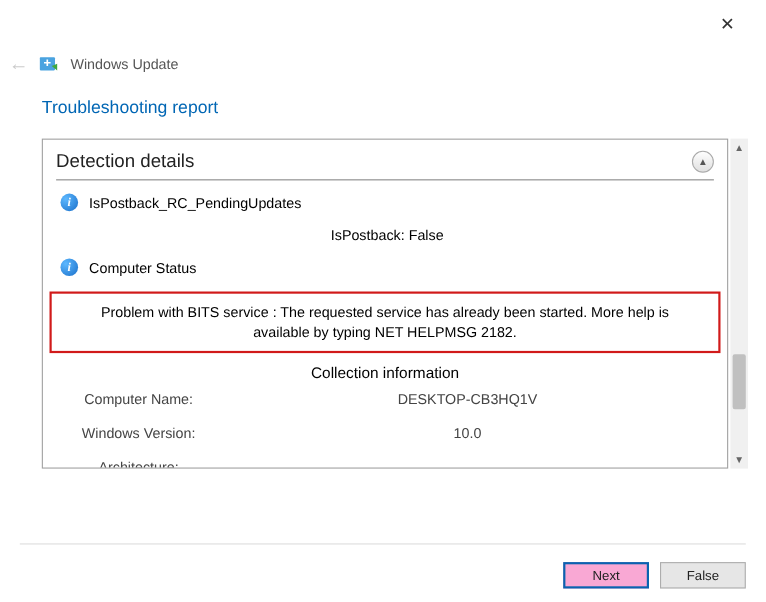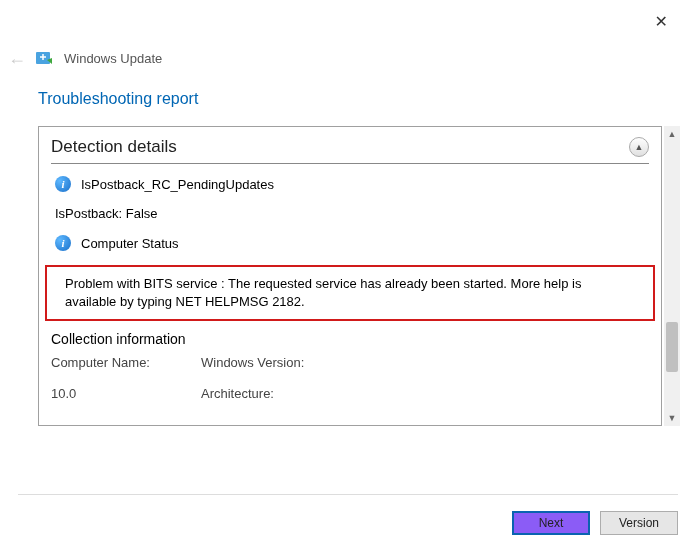--- a/index.html
+++ b/index.html
@@ -55,21 +55,21 @@
       position: relative;
       margin-left: 38px;
       width: 640px;
     }
     .panel {
       border: 1px solid #a0a0a0;
       width: 624px;
       height: 300px;
       overflow: hidden;
     }
-    .panel-inner { padding: 10px 12px 0 12px; }
+    .panel-inner { padding: 10px 12px 0 12px; text-align: center; }
     .section-header {
       display: flex;
       align-items: center;
       justify-content: space-between;
       border-bottom: 1px solid #888;
       padding-bottom: 6px;
       margin-bottom: 12px;
     }
     .section-title {
       font-size: 17px;
@@ -160,21 +160,21 @@
       height: 24px;
       background: #e6e6e6;
       border: 1px solid #adadad;
       font-size: 12px;
       cursor: pointer;
       display:flex; align-items:center; justify-content:center;
       color:#222;
     }
     .btn.primary {
       border: 2px solid #0a63b0;
-      background: #8b5cf6;
+      background: #f9a8d4;
     }
   </style>
 </head>
 <body>
 
 <div class="close-x">✕</div>
 
 <div class="header">
   <div class="back-arrow">←</div>
   <span class="wu-icon">
@@ -210,20 +210,21 @@
         <span>Computer Status</span>
       </div>
 
       <div class="highlight-box">
         <span>Problem with BITS service : The requested service has already been started. More help is available by typing NET HELPMSG 2182.</span>
       </div>
 
       <div class="collection-title">Collection information</div>
       <div class="kv-table">
         <div>Computer Name:</div>
+        <div>DESKTOP-CB3HQ1V</div>
         <div>Windows Version:</div>
         <div>10.0</div>
         <div>Architecture:</div>
       </div>
     </div>
   </div>
 
   <div class="scrollbar">
     <div class="sb-arrow">▲</div>
     <div class="sb-track">
@@ -231,15 +232,15 @@
     </div>
     <div class="sb-arrow">▼</div>
   </div>
 </div>
 
 <div class="button-row">
   <div class="btn primary">
     <span>Next</span>
   </div>
   <div class="btn">
-    <span>Version</span>
+    <span>False</span>
   </div>
 </div>
 
 </body></html>

